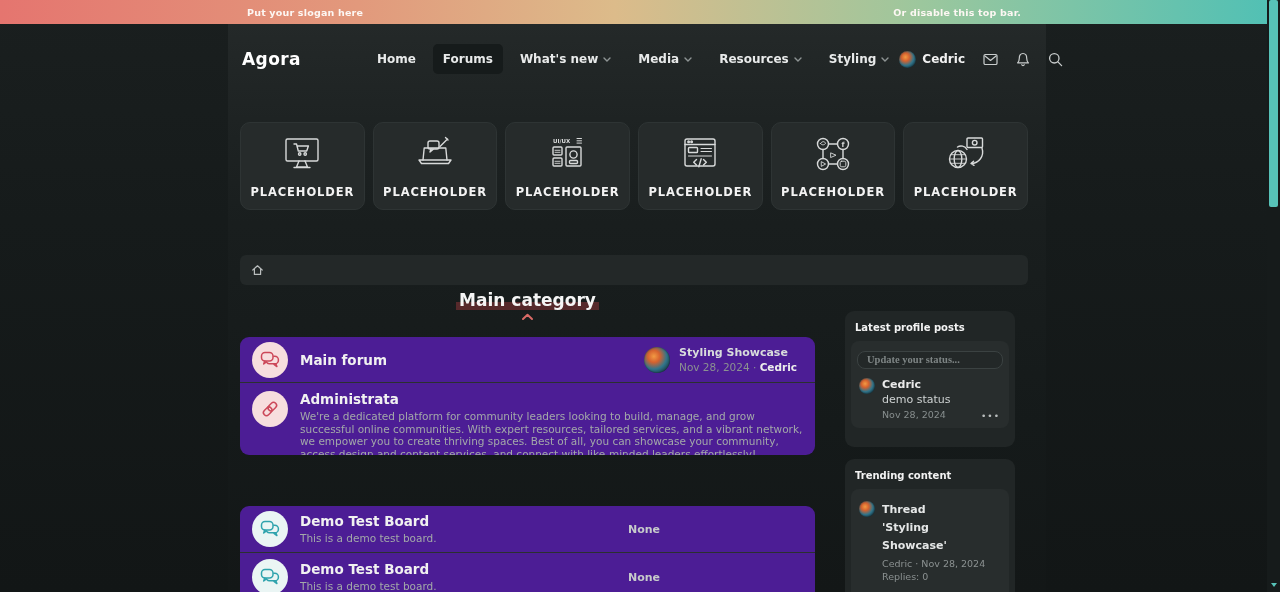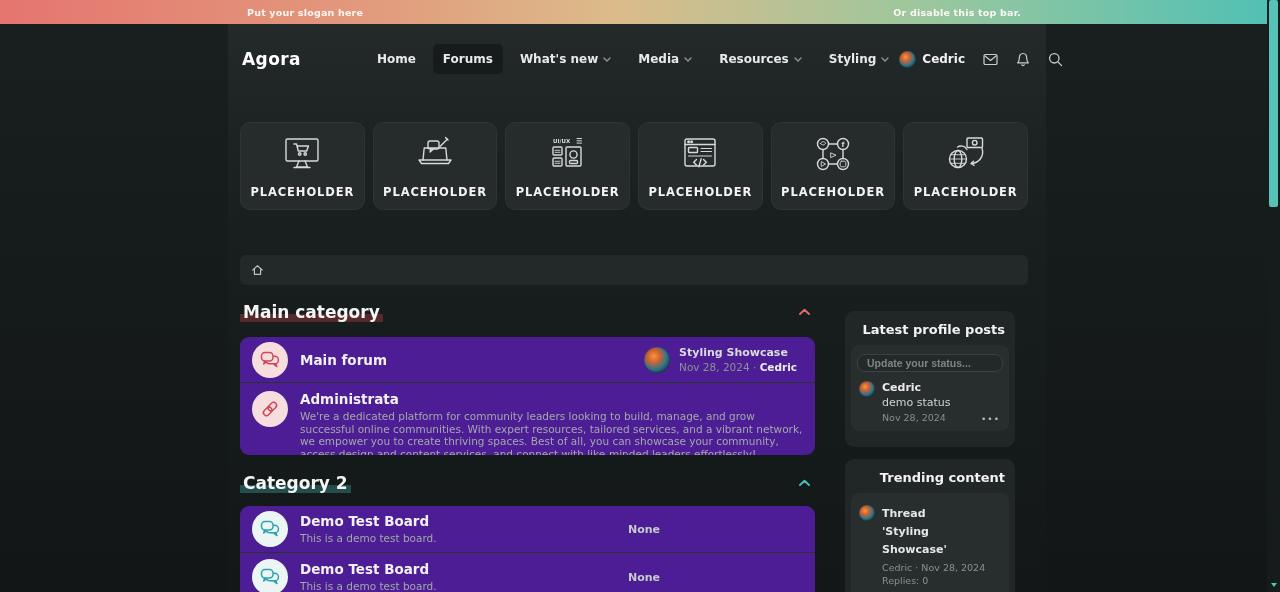--- a/index.html
+++ b/index.html
@@ -85,26 +85,26 @@
   .ftitle{font-size:13.5px;font-weight:bold;color:#f1f1f1;}
   .fdesc{font-size:10.5px;color:#a3a9a9;line-height:12.5px;margin-top:3px;max-width:506px;}
   .fmeta{margin-left:auto;display:flex;align-items:center;gap:9px;padding-right:6px;}
   .mthread{font-size:11px;font-weight:600;color:#d8dcdc;}
   .mdate{font-size:10.5px;color:#8b9191;margin-top:2px;}
   .mdate b{color:#ececec;}
   .stat-none{position:absolute;left:388px;top:50%;transform:translateY(-50%);font-size:11px;font-weight:600;color:#c7cbcb;}
   
   .sidebar{position:absolute;left:605px;top:0;width:170px;}
   .sblock{position:absolute;width:170px;background:#212626;border-radius:9px;box-sizing:border-box;}
-  .sb-title{font-size:13px;font-weight:bold;color:#f3f3f3;padding:11px 10px 8px;text-align:right;}
+  .sb-title{font-size:10px;font-weight:bold;color:#f3f3f3;padding:11px 10px 8px;}
   .sb-panel{margin:0 6px 6px;background:#282d2d;border-radius:8px;padding:7px 6px 6px;}
   .status-input{
     width:100%;height:18px;box-sizing:border-box;border-radius:8px;
     background:#232828;border:1px solid #3b4242;color:#cfd3d3;
-    font-family:Liberation Sans, sans-serif;font-size:10.5px;font-weight:600;padding:0 9px;outline:none;
+    font-family:Liberation Serif, serif;font-size:10.5px;font-weight:600;padding:0 9px;outline:none;
   }
   .status-input::placeholder{color:#7e8585;}
   .post{display:flex;gap:7px;margin-top:9px;padding:0 2px 2px;position:relative;}
   .post-user{font-size:11px;font-weight:bold;color:#eaeaea;}
   .post-text{font-size:11px;color:#ced2d2;margin-top:2px;}
   .post-date{font-size:9.5px;color:#878e8e;margin-top:3px;}
   .post-menu{position:absolute;right:3px;bottom:1px;color:#babebe;font-size:9px;letter-spacing:1px;cursor:pointer;}
   .titem{display:flex;gap:7px;padding:5px 2px 6px;cursor:pointer;}
   .titem-title{font-size:11px;font-weight:bold;color:#e5e7e7;line-height:18px;max-width:92px;}
   .titem-meta{font-size:9.5px;color:#8b9191;margin-top:3px;}
@@ -287,21 +287,21 @@
 
   <div class="breadcrumb">
     <span>
       <svg width="13" height="12" viewBox="0 0 13 12">
           <path d="M1.8 6 L6.5 1.8 L11.2 6" fill="none" stroke="#b9bdbd" stroke-width="1.2" stroke-linecap="round" stroke-linejoin="round"></path>
           <path d="M3.4 5 V10.4 H9.6 V5" fill="none" stroke="#b9bdbd" stroke-width="1.2" stroke-linejoin="round"></path>
         </svg>
     </span>
   </div>
 
-  <div class="sec-head" style="top:301px;">
+  <div class="sec-head" style="top:289px;flex-direction:column;">
     <span class="sec-title ul-red">Main category</span>
     <span class="sec-toggle">
       <svg width="13" height="8" viewBox="0 0 13 8">
           <path d="M2 6 L6.5 1.8 L11 6" fill="none" stroke="#d96a66" stroke-width="2" stroke-linecap="round" stroke-linejoin="round"></path>
         </svg>
     </span>
   </div>
   <div class="block" style="top:337px;height:118px;">
     <div class="frow sep" style="height:46px;">
       <span class="ficon pink">
@@ -335,28 +335,20 @@
           </g>
         </svg>
       </span>
       <div class="fbody">
         <div class="ftitle">Administrata</div>
         <div class="fdesc">We're a dedicated platform for community leaders looking to build, manage, and grow successful online communities. With expert resources, tailored services, and a vibrant network, we empower you to create thriving spaces. Best of all, you can showcase your community, access design and content services, and connect with like-minded leaders effortlessly!</div>
       </div>
     </div>
   </div>
 
-  <div class="sec-head" style="top:472px;">
-    <span class="sec-title ul-teal">Category 2</span>
-    <span class="sec-toggle">
-      <svg width="13" height="8" viewBox="0 0 13 8">
-          <path d="M2 6 L6.5 1.8 L11 6" fill="none" stroke="#3fc0b5" stroke-width="2" stroke-linecap="round" stroke-linejoin="round"></path>
-        </svg>
-    </span>
-  </div>
   <div class="block" style="top:506px;height:100px;">
     <div class="frow sep" style="height:47px;">
       <span class="ficon teal">
         <svg width="20" height="18" viewBox="0 0 20 18">
           <rect x="1.5" y="1.5" width="11.5" height="8.5" rx="3.5"></rect>
           <path d="M4.8 10 l-1.1 3 2.7-2.2"></path>
           <path d="M13.8 5.2 h1 a3.6 3.6 0 0 1 3.6 3.6 v.4 a3.6 3.6 0 0 1-3.6 3.6 h-5.2 a3.6 3.6 0 0 1-2.8-1.3"></path>
           <path d="M15.8 12.8 l1.1 2.8 -2.9-2.2"></path>
         </svg>
       </span>

